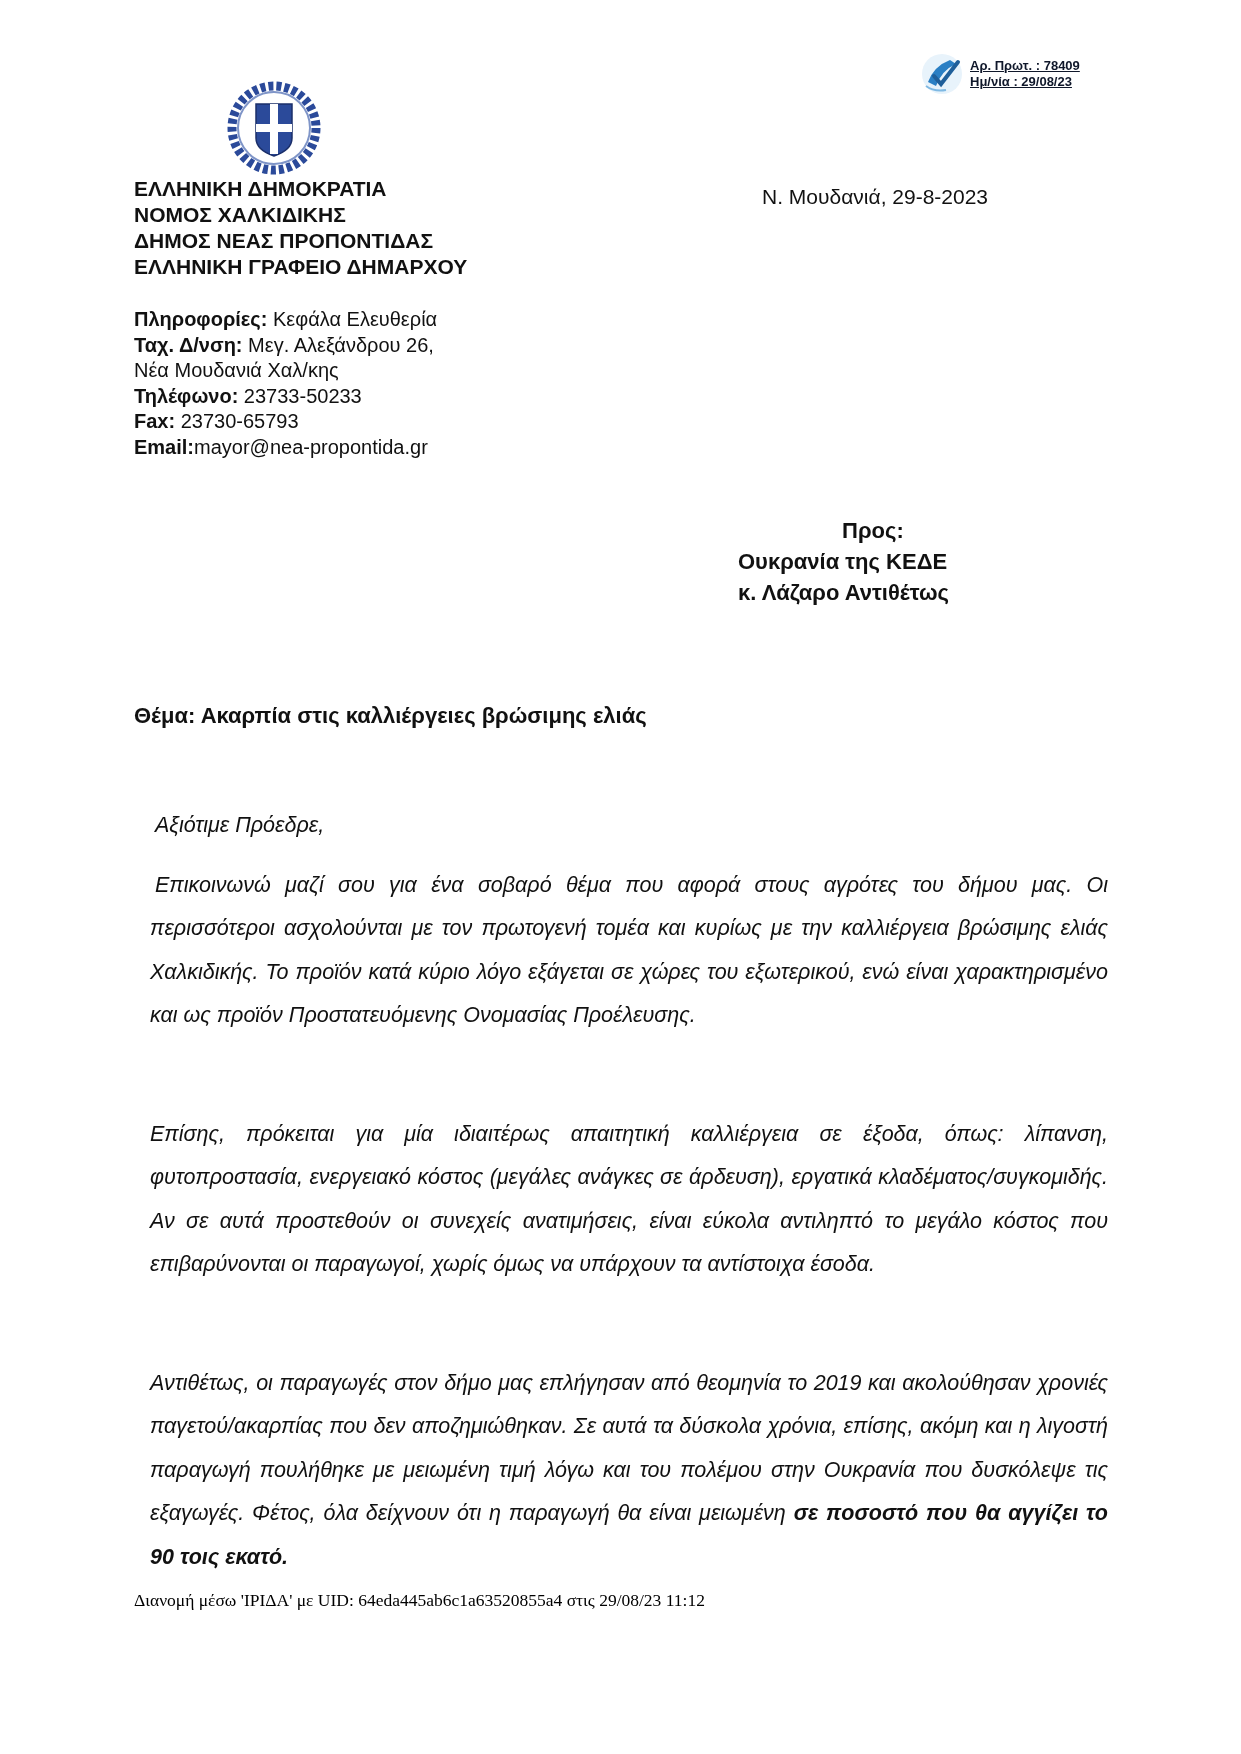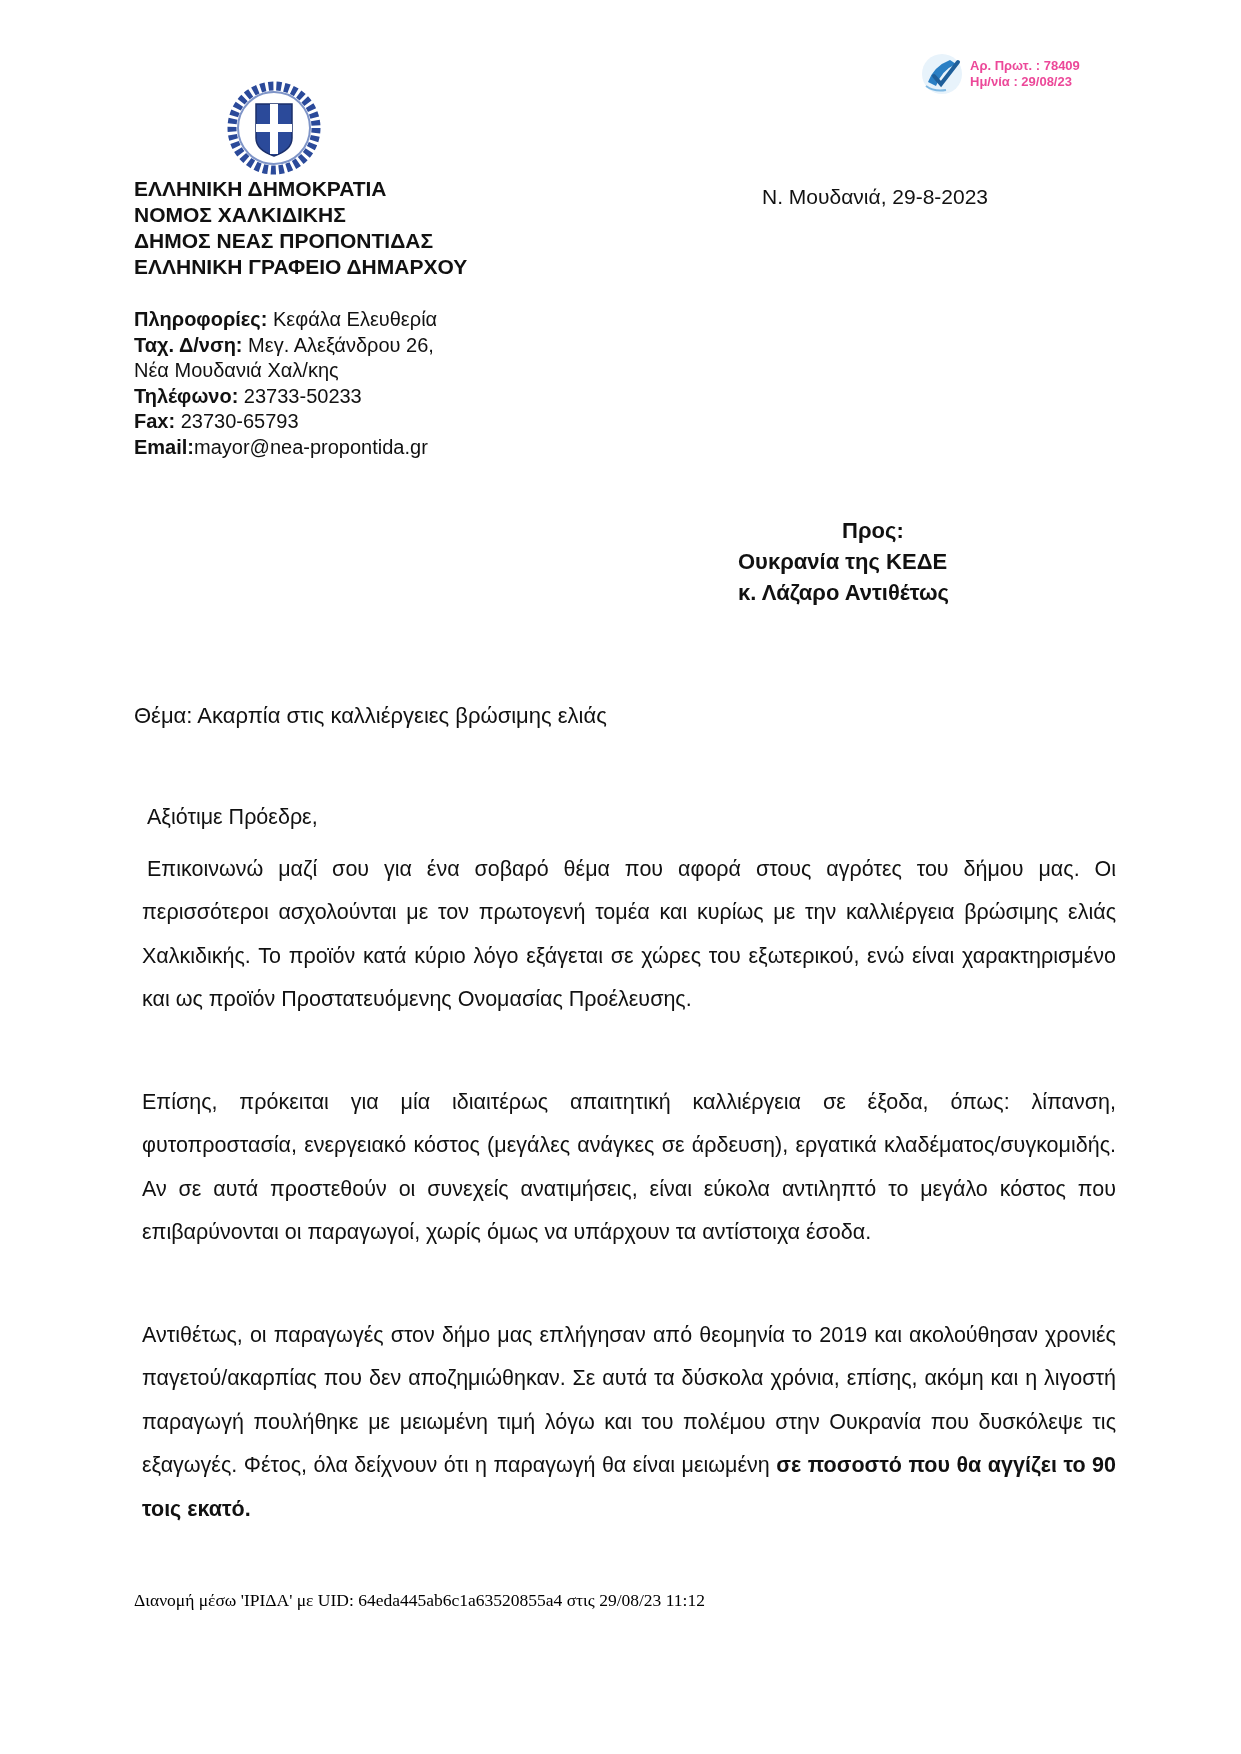--- a/index.html
+++ b/index.html
@@ -3,42 +3,42 @@
 <meta charset="utf-8">
 <style>
   html, body { margin: 0; padding: 0; background: #ffffff; }
   body { width: 1241px; height: 1754px; position: relative; overflow: hidden;
          font-family: "Liberation Sans", sans-serif; color: #111; }
   .abs { position: absolute; }
 
   
   #stamp { left: 920px; top: 52px; display: flex; align-items: center; }
   #stamp-logo { width: 44px; height: 44px; margin-right: 6px; }
-  #stamp-text { font-size: 13px; font-weight: bold; line-height: 16px; color: #ec4899; }
+  #stamp-text { font-size: 13px; font-weight: bold; line-height: 16px; color: #0f172a; text-decoration: underline; }
 
   
   #emblem { left: 226px; top: 80px; width: 96px; height: 96px; }
 
   
   #letterhead { left: 134px; top: 176px; font-size: 21px; font-weight: bold; line-height: 26px; }
   #date { left: 762px; top: 184px; font-size: 21px; line-height: 26px; }
 
   #contact { left: 134px; top: 307px; font-size: 20px; line-height: 25.5px; }
   #contact .k { font-weight: bold; }
 
   
   #recipient { left: 738px; top: 515px; font-size: 22px; font-weight: bold; line-height: 31px; }
   #recipient .to { padding-left: 104px; }
 
   
-  #subject { left: 134px; top: 703px; font-size: 22px; font-weight: normal; text-align: center; }
+  #subject { left: 134px; top: 703px; font-size: 22px; font-weight: bold; text-align: center; }
 
   
   #letter-body { left: 134px; top: 788px; width: 990px; font-size: 21.5px; line-height: 43.5px; text-align: justify; }
-  #letter-body p { margin: 8px; }
+  #letter-body p { margin: 16px; font-style: italic; }
   #greeting { padding-left: 5px; }
   #p1 { text-indent: 5px; }
   .gap { height: 43px; }
   #p4-bold { font-weight: bold; }
 
   
   #footer { left: 134px; top: 1590px; font-family: "Liberation Serif", serif; font-size: 17.5px; color: #000000; }
 </style>
 </head>
 <body>

